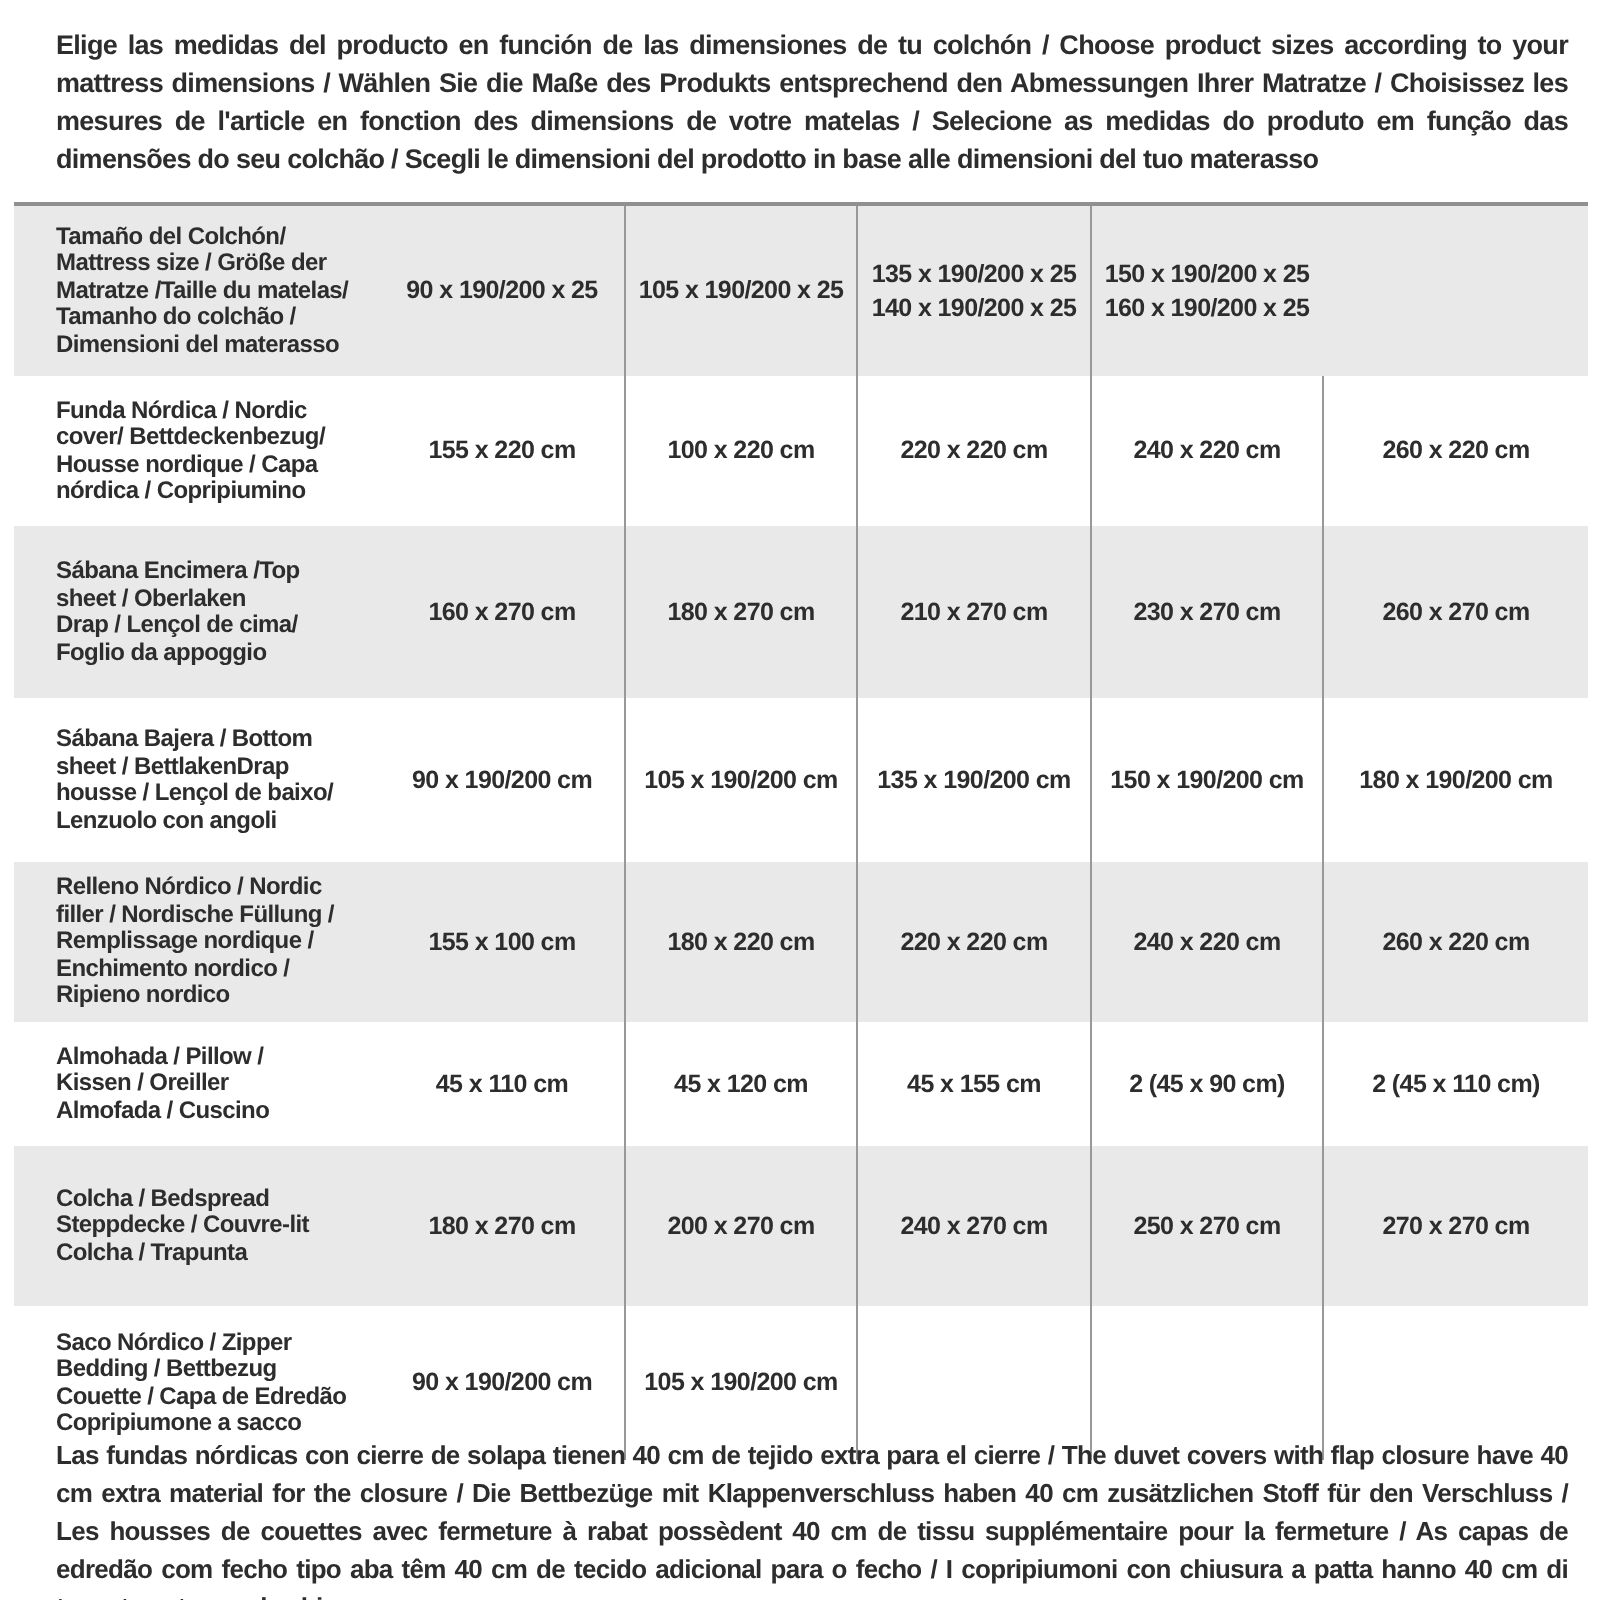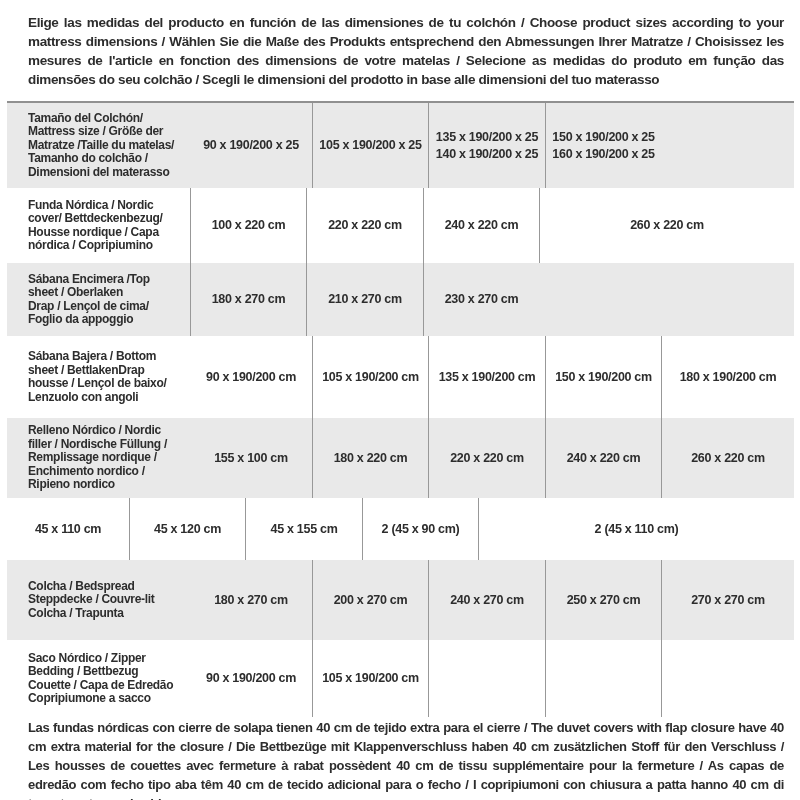--- a/index.html
+++ b/index.html
@@ -17,21 +17,21 @@
   .note.bottom{top:718px;font-size:13px;line-height:19px;}
   .table{
     position:absolute;left:7px;top:101px;width:787px;
     border-top:2px solid #909090;
   }
   .trow{display:flex;align-items:stretch;}
   .trow.shade{background:var(--shade,#e9e9e9);}
   
   .trow:nth-child(1){height:85px}
   .trow:nth-child(2){height:75px}
-  .trow:nth-child(3){height:73px}
+  .trow:nth-child(3){height:86px}
   .trow:nth-child(4){height:82px}
   .trow:nth-child(5){height:80px}
   .trow:nth-child(6){height:62px}
   .trow:nth-child(7){height:80px}
   .trow:nth-child(8){height:77px}
   .cell{
     box-sizing:border-box;display:flex;align-items:center;
     white-space:pre-line;font-weight:bold;letter-spacing:-0.3px;
   }
   .cell.label{
@@ -65,33 +65,36 @@
       <div class="cell val c2">135 x 190/200 x 25
 140 x 190/200 x 25</div>
       <div class="cell val c3">150 x 190/200 x 25
 160 x 190/200 x 25</div>
     </div>
     <div class="trow">
       <div class="cell label">Funda Nórdica /  Nordic
 cover/ Bettdeckenbezug/
 Housse nordique  / Capa
 nórdica / Copripiumino</div>
+      <div class="cell val c0">155 x 220 cm</div>
       <div class="cell val c1">100 x 220 cm</div>
       <div class="cell val c2">220 x 220 cm</div>
       <div class="cell val c3">240 x 220 cm</div>
       <div class="cell val c4">260 x 220 cm</div>
     </div>
     <div class="trow shade">
       <div class="cell label">Sábana Encimera /Top
 sheet / Oberlaken
 Drap / Lençol de cima/
 Foglio da appoggio</div>
+      <div class="cell val c0">160 x 270 cm</div>
       <div class="cell val c1">180 x 270 cm</div>
       <div class="cell val c2">210 x 270 cm</div>
       <div class="cell val c3">230 x 270 cm</div>
+      <div class="cell val c4">260 x 270 cm</div>
     </div>
     <div class="trow">
       <div class="cell label">Sábana Bajera / Bottom
 sheet / BettlakenDrap
 housse / Lençol de baixo/
 Lenzuolo con angoli</div>
       <div class="cell val c0">90 x 190/200 cm</div>
       <div class="cell val c1">105 x 190/200 cm</div>
       <div class="cell val c2">135 x 190/200 cm</div>
       <div class="cell val c3">150 x 190/200 cm</div>
@@ -103,20 +106,23 @@
 Remplissage nordique /
 Enchimento nordico /
 Ripieno nordico</div>
       <div class="cell val c0">155 x 100 cm</div>
       <div class="cell val c1">180 x 220 cm</div>
       <div class="cell val c2">220 x 220 cm</div>
       <div class="cell val c3">240 x 220 cm</div>
       <div class="cell val c4">260 x 220 cm</div>
     </div>
     <div class="trow">
+      <div class="cell label">Almohada  / Pillow /
+Kissen / Oreiller
+Almofada / Cuscino</div>
       <div class="cell val c0">45 x 110 cm</div>
       <div class="cell val c1">45 x 120 cm</div>
       <div class="cell val c2">45 x 155 cm</div>
       <div class="cell val c3">2 (45 x 90 cm)</div>
       <div class="cell val c4">2 (45 x 110 cm)</div>
     </div>
     <div class="trow shade">
       <div class="cell label">Colcha / Bedspread
 Steppdecke / Couvre-lit
 Colcha / Trapunta</div>

